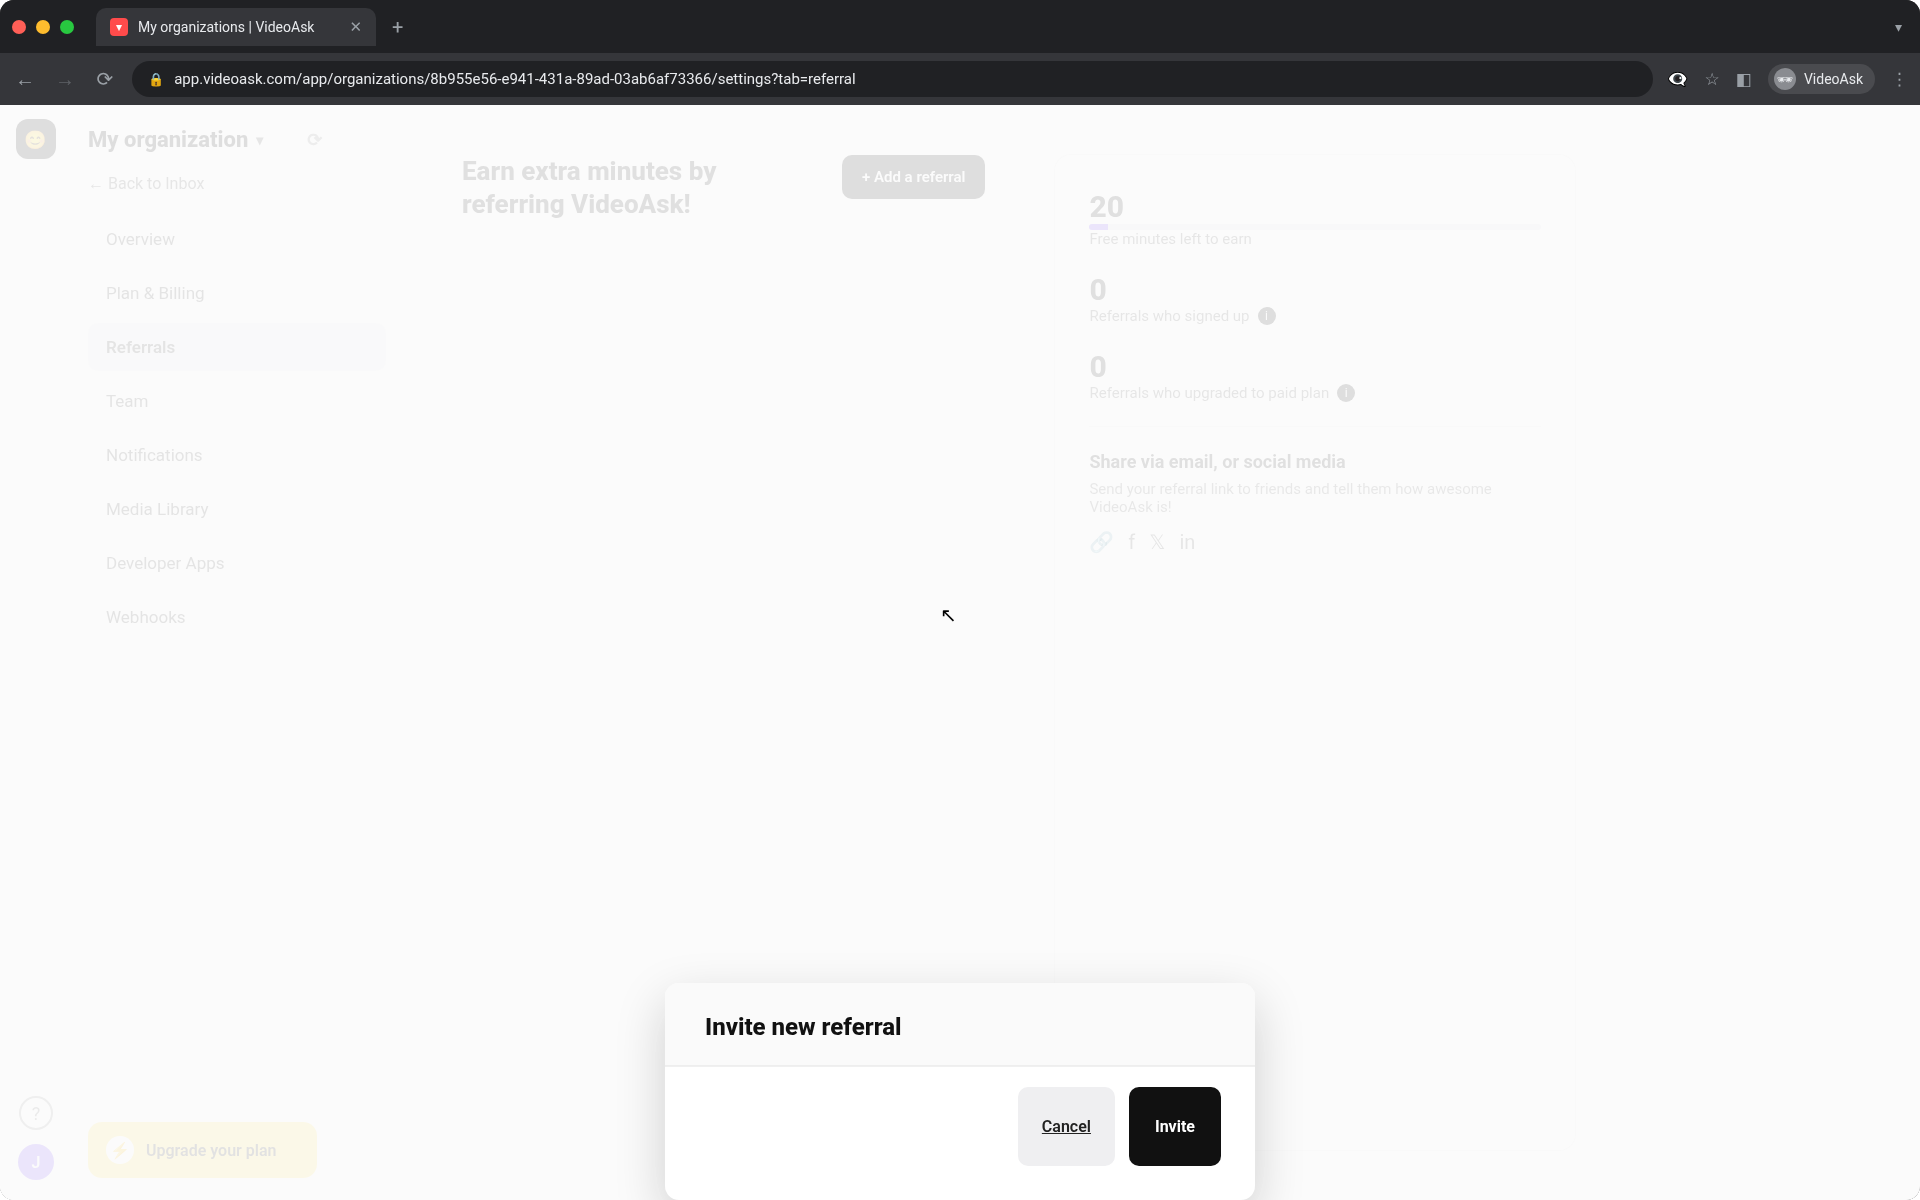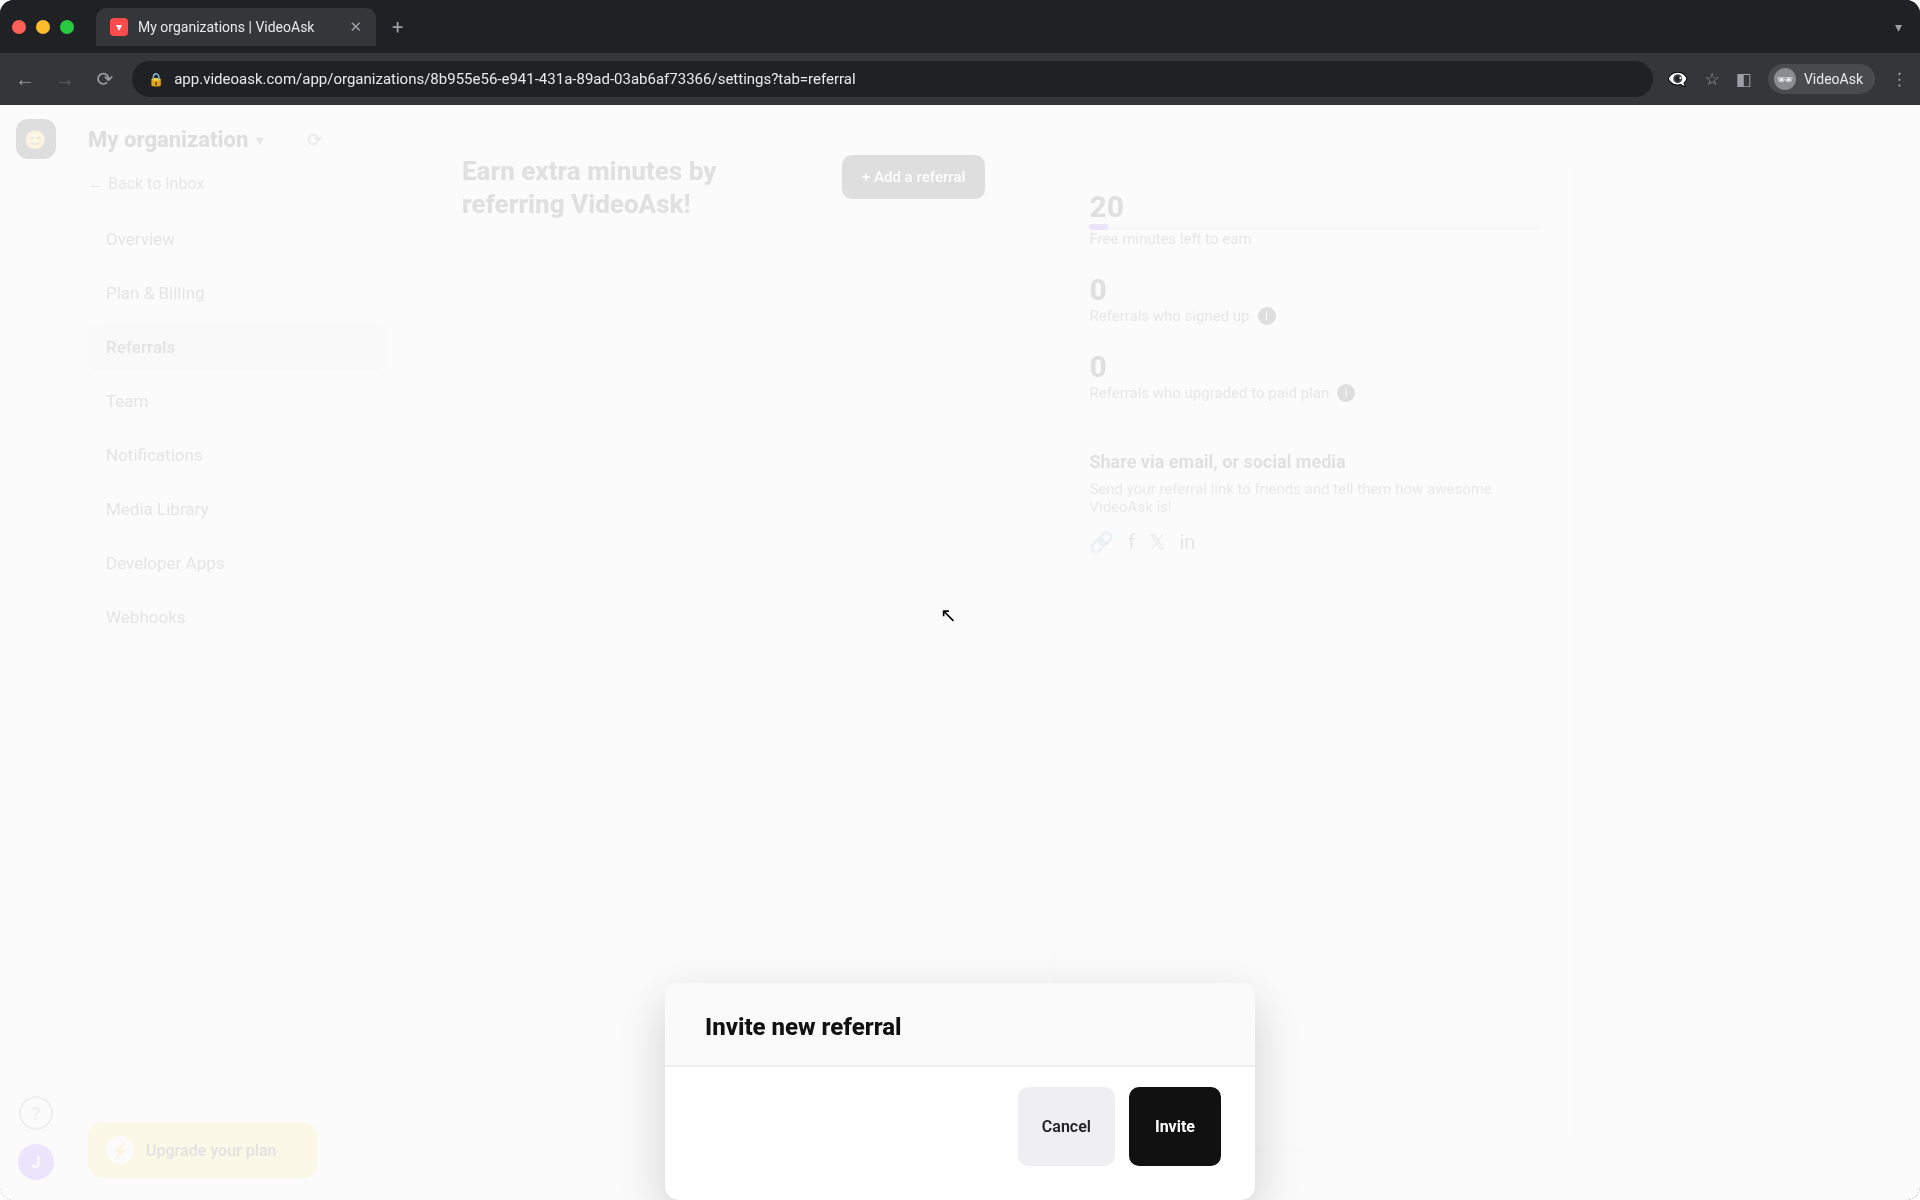--- a/index.html
+++ b/index.html
@@ -60,21 +60,21 @@
   .share .row{display:flex;gap:14px;color:#555;font-size:20px;}
 
   
   .overlay{position:absolute;inset:0;background:rgba(250,250,250,0.88);backdrop-filter:blur(0);display:flex;align-items:flex-end;justify-content:center;}
   .modal{margin-top:420px;width:590px;background:#fff;border-radius:14px;box-shadow:0 18px 50px rgba(0,0,0,.18);overflow:hidden;}
   .modal .head{padding:30px 40px 24px;font-size:24px;font-weight:800;color:#111;background:#fafafa;border-bottom:1px solid #eee;}
   .modal .body{padding:38px 40px;}
   .modal input{width:430px;height:56px;border:2.5px solid #7a4bff;background:#f3ecff;border-radius:10px;padding:0 18px;font-size:17px;color:#333;outline:none;}
   .modal input::placeholder{color:#7a6f93;}
   .modal .foot{padding:20px 34px 34px;display:flex;justify-content:flex-end;gap:14px;border-top:1px solid #f0f0f0;}
-  .modal .cancel{background:#efeff1;color:#222;border:none;border-radius:10px;padding:14px 24px;font-size:16px;font-weight:600;cursor:pointer;}
+  .modal .cancel{background:#efeff1;color:#222;border:none;border-radius:10px;padding:14px 24px;font-size:16px;font-weight:600;cursor:pointer;text-decoration:underline;}
   .modal .invite{background:#111;color:#fff;border:none;border-radius:10px;padding:30px 26px;font-size:16px;font-weight:700;cursor:pointer;}
 
   .cursor{position:absolute;left:940px;top:498px;font-size:20px;color:#000;pointer-events:none;}
 </style>
 </head>
 <body>
 
 <div class="browser-frame">
 
   <div class="tab-strip">

